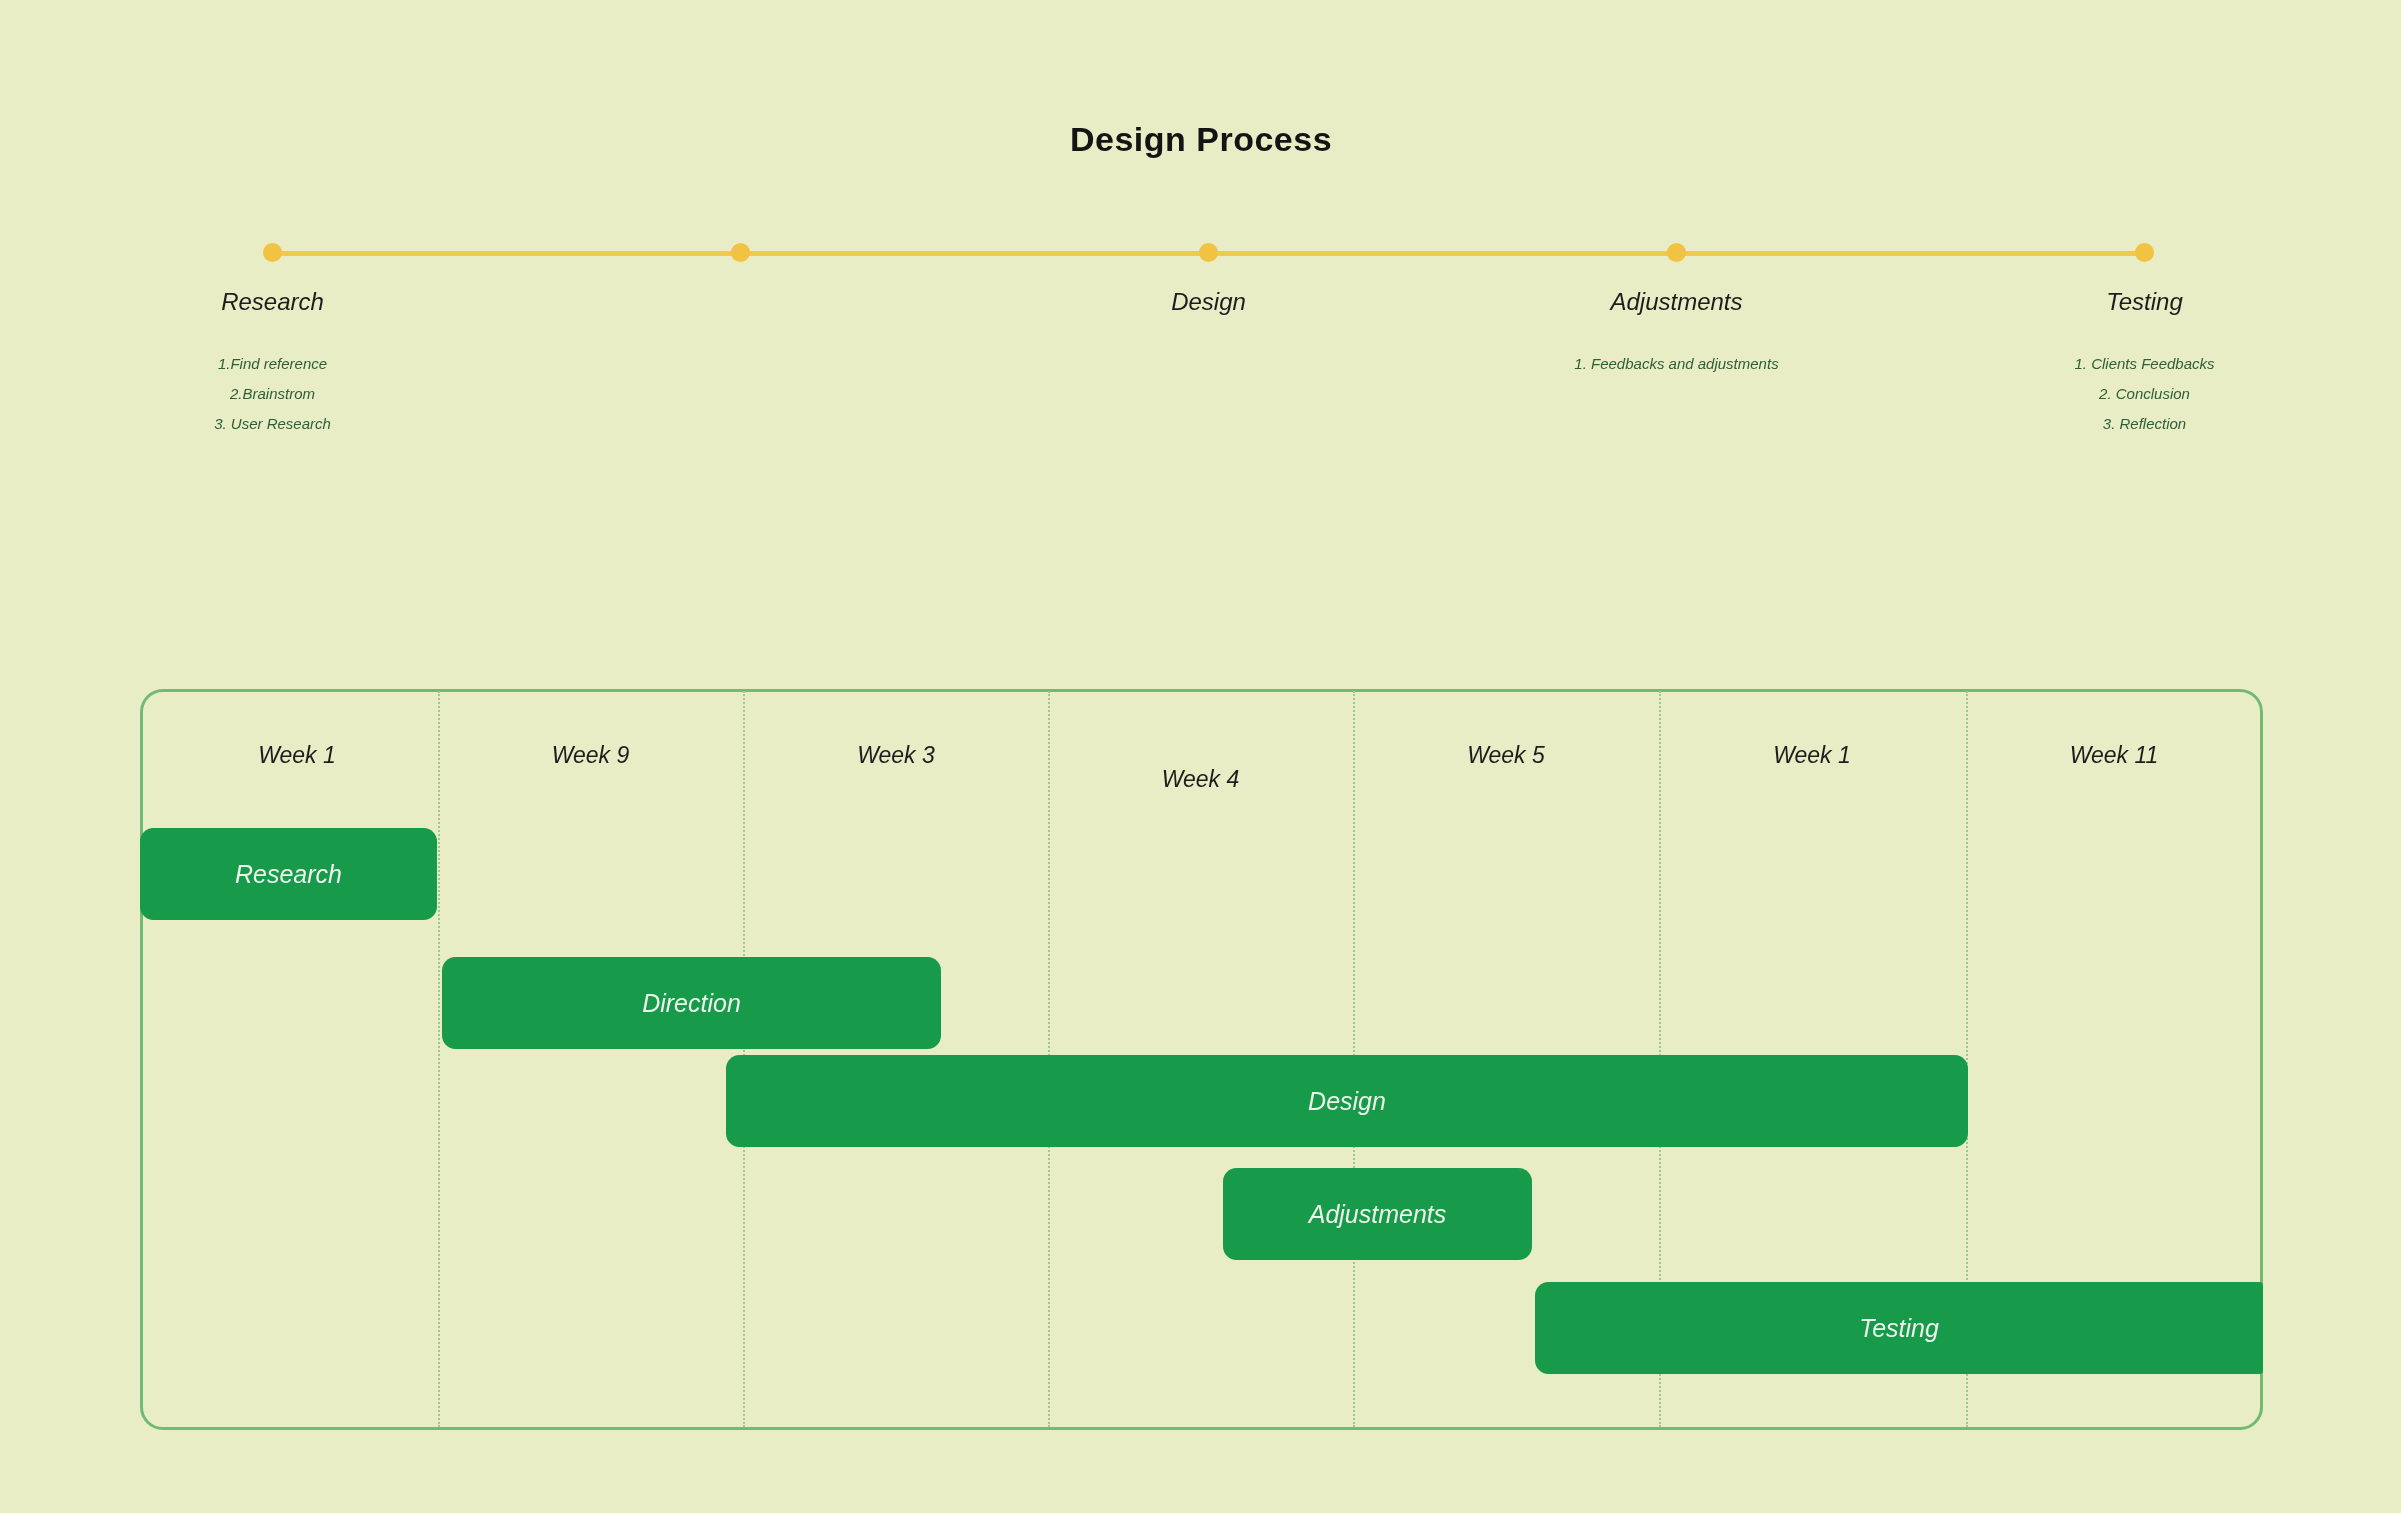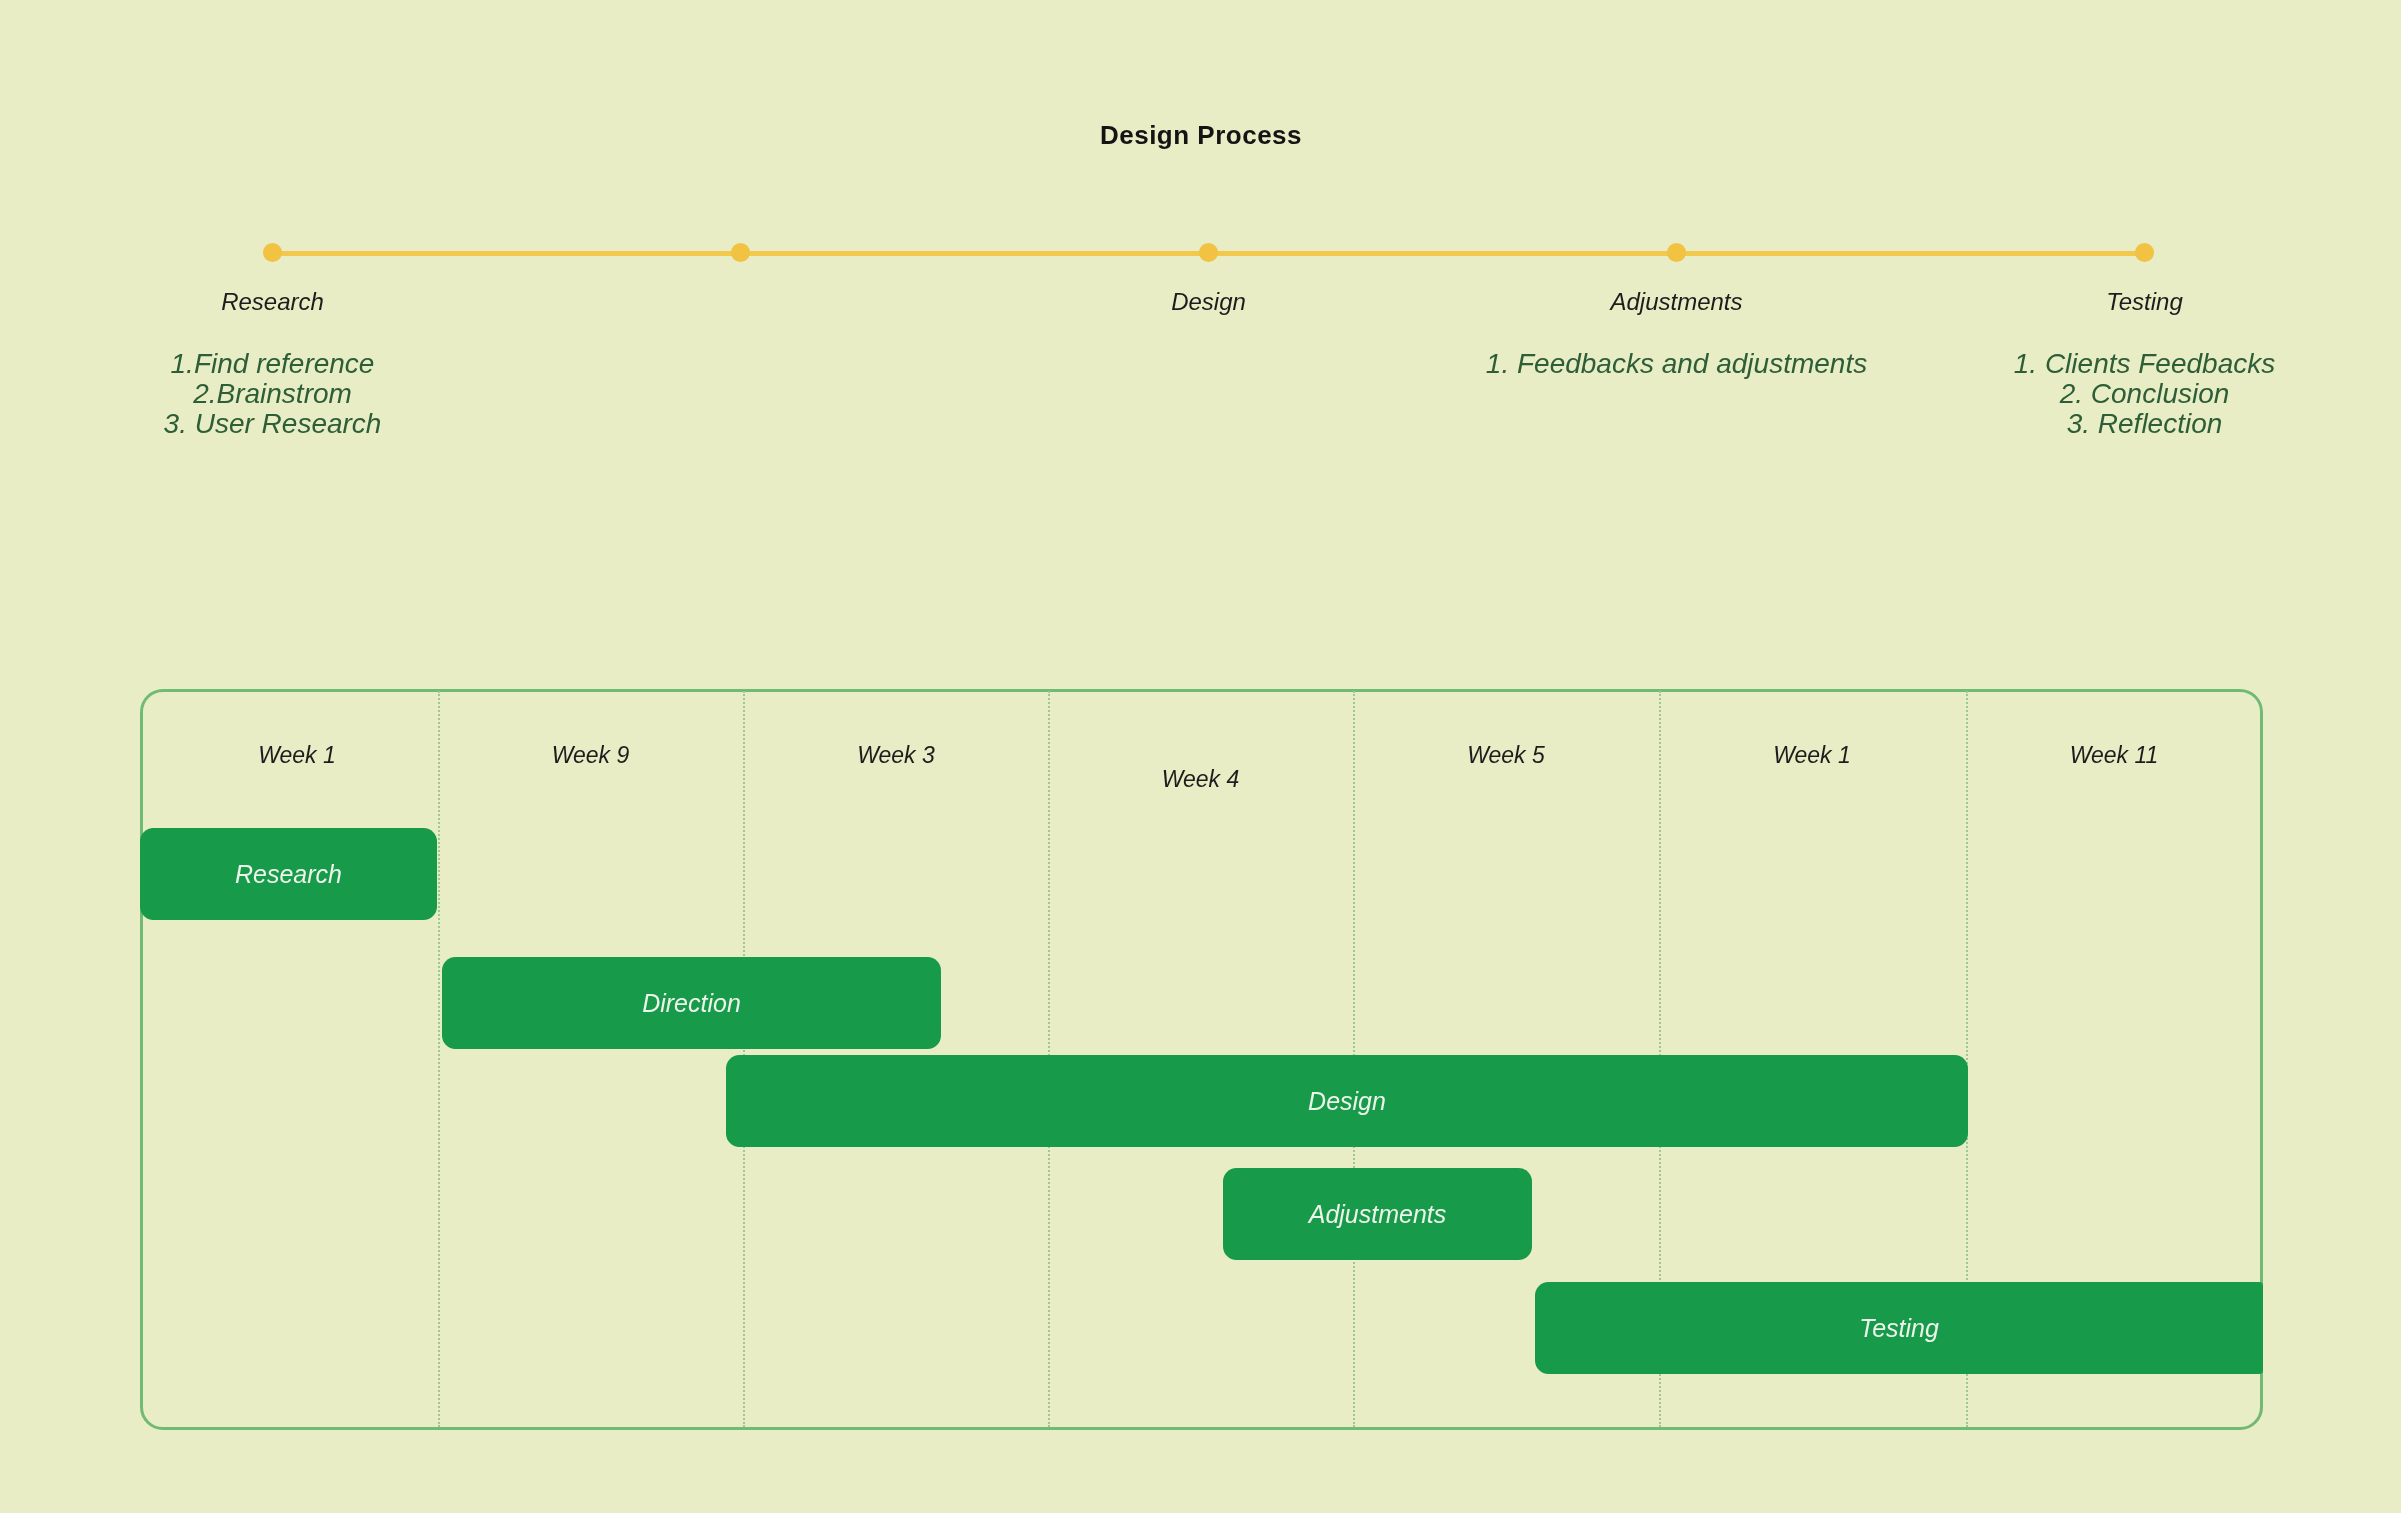--- a/index.html
+++ b/index.html
@@ -16,21 +16,21 @@
     position: absolute;
     inset: 0;
     width: 2402px;
     height: 1513px;
   }
   .section-title {
     position: absolute;
     width: 576px;
     text-align: center;
     font-weight: 700;
-    font-size: 26px;
+    font-size: 34px;
     color: #141414;
     letter-spacing: 0.5px;
   }
   #process-title { left: 913px; top: 120px; }
   #timeline-title { left: 913px; top: 625px; }
 
   
   .milestone-line {
     position: absolute;
     left: 273px;
@@ -57,21 +57,21 @@
   }
   .stage-label {
     font-style: italic;
     font-size: 24px;
     color: #1d1d1d;
     margin-bottom: 33px;
   }
   .stage-items {
     margin-top: 15px;
     font-style: italic;
-    font-size: 28px;
+    font-size: 15px;
     line-height: 30px;
     color: #2d5e38;
   }
   .stage { top: 288px; }
   #stage-0 { left: 61px;   }
   #stage-1 { left: 529px;  }
   #stage-2 { left: 997px; }
   #stage-3 { left: 1465px; }
   #stage-4 { left: 1933px; }
 

